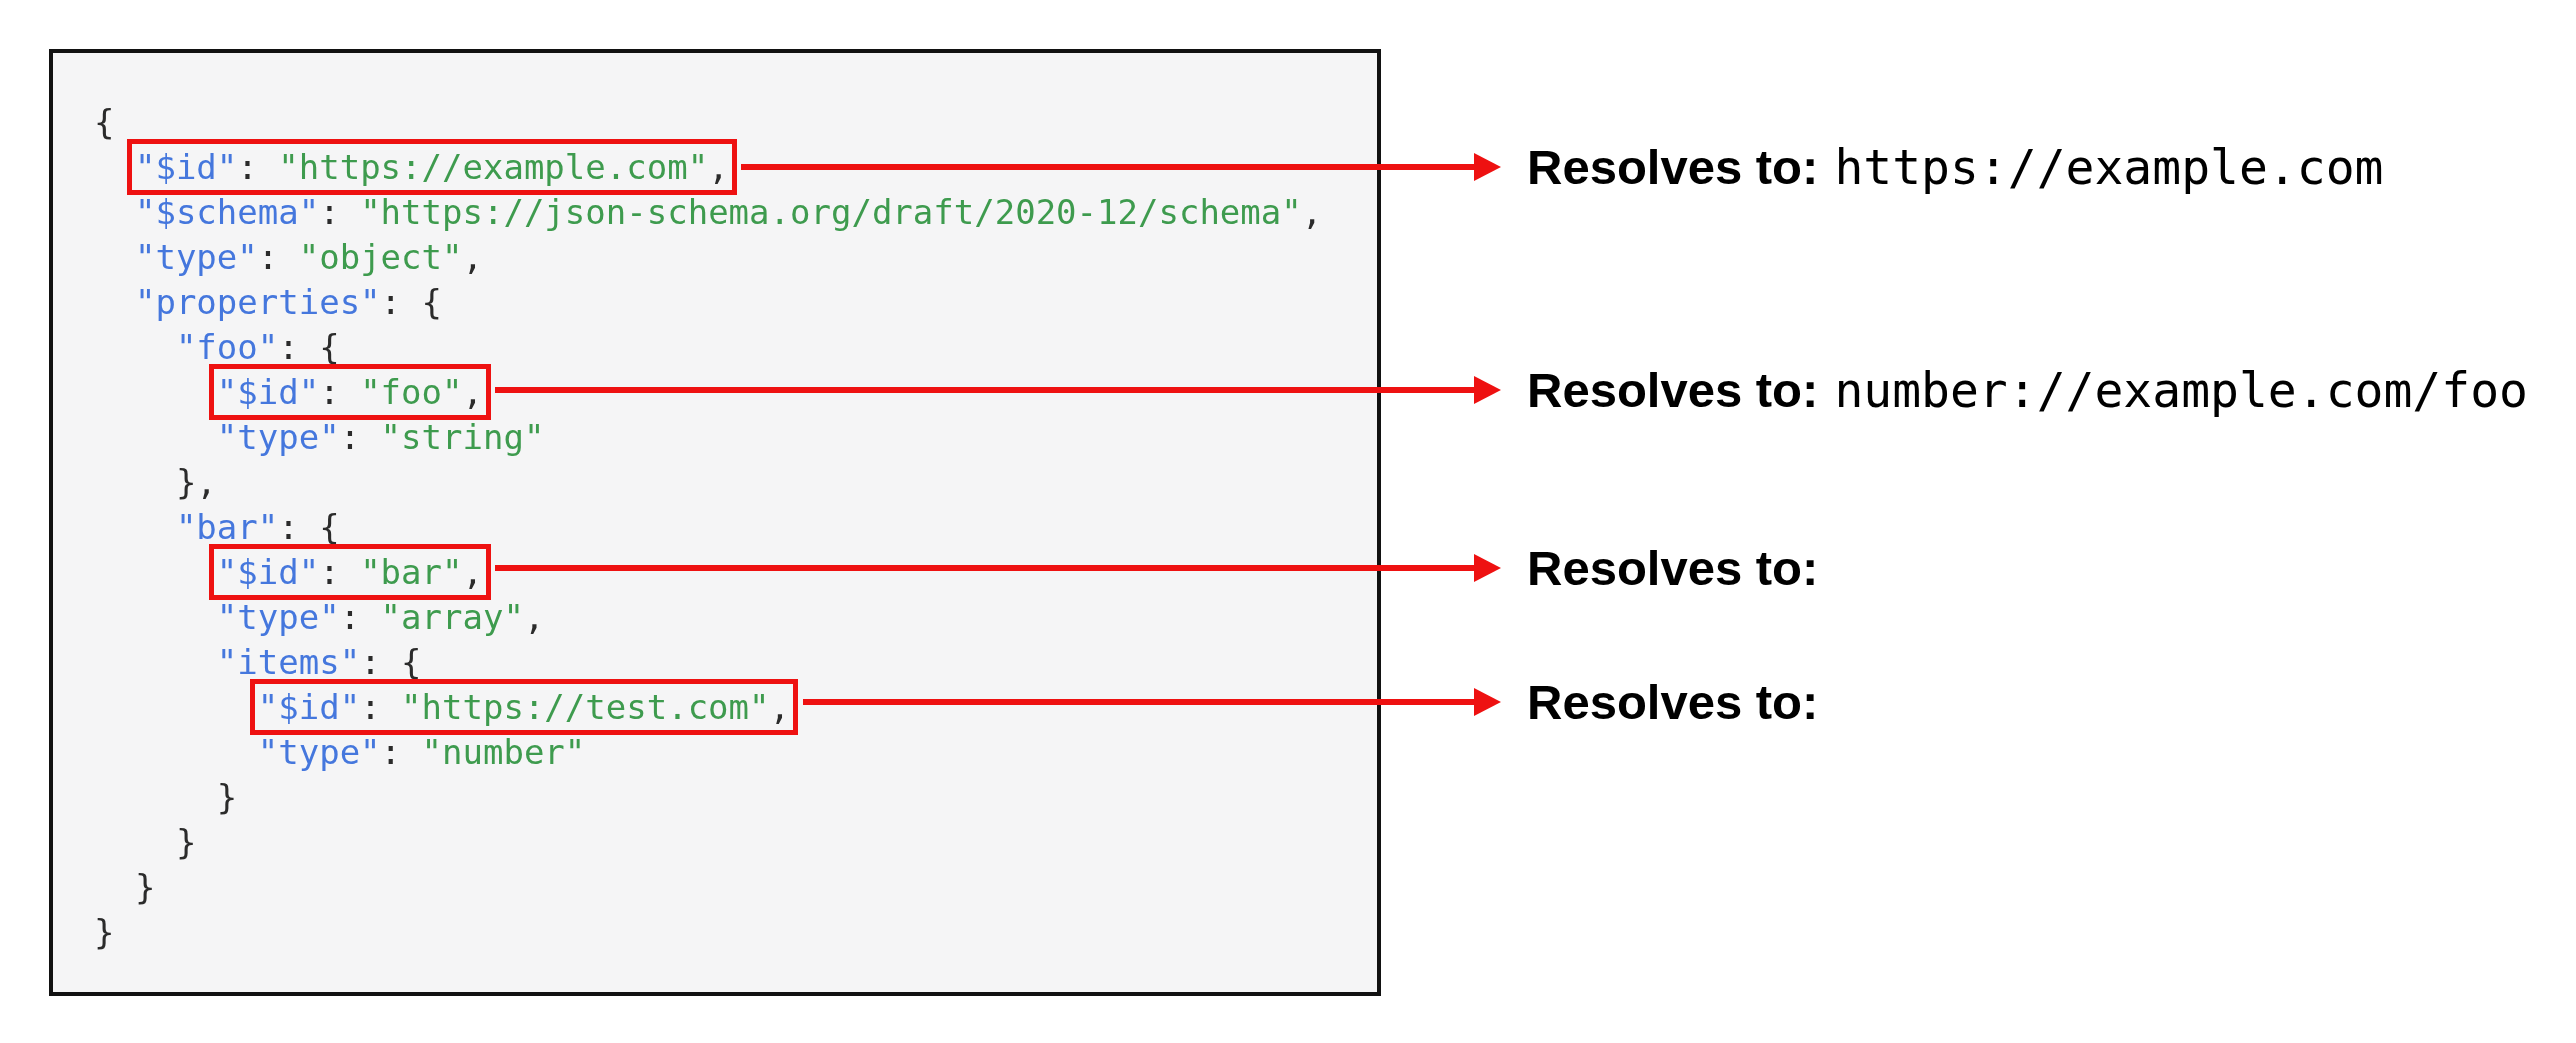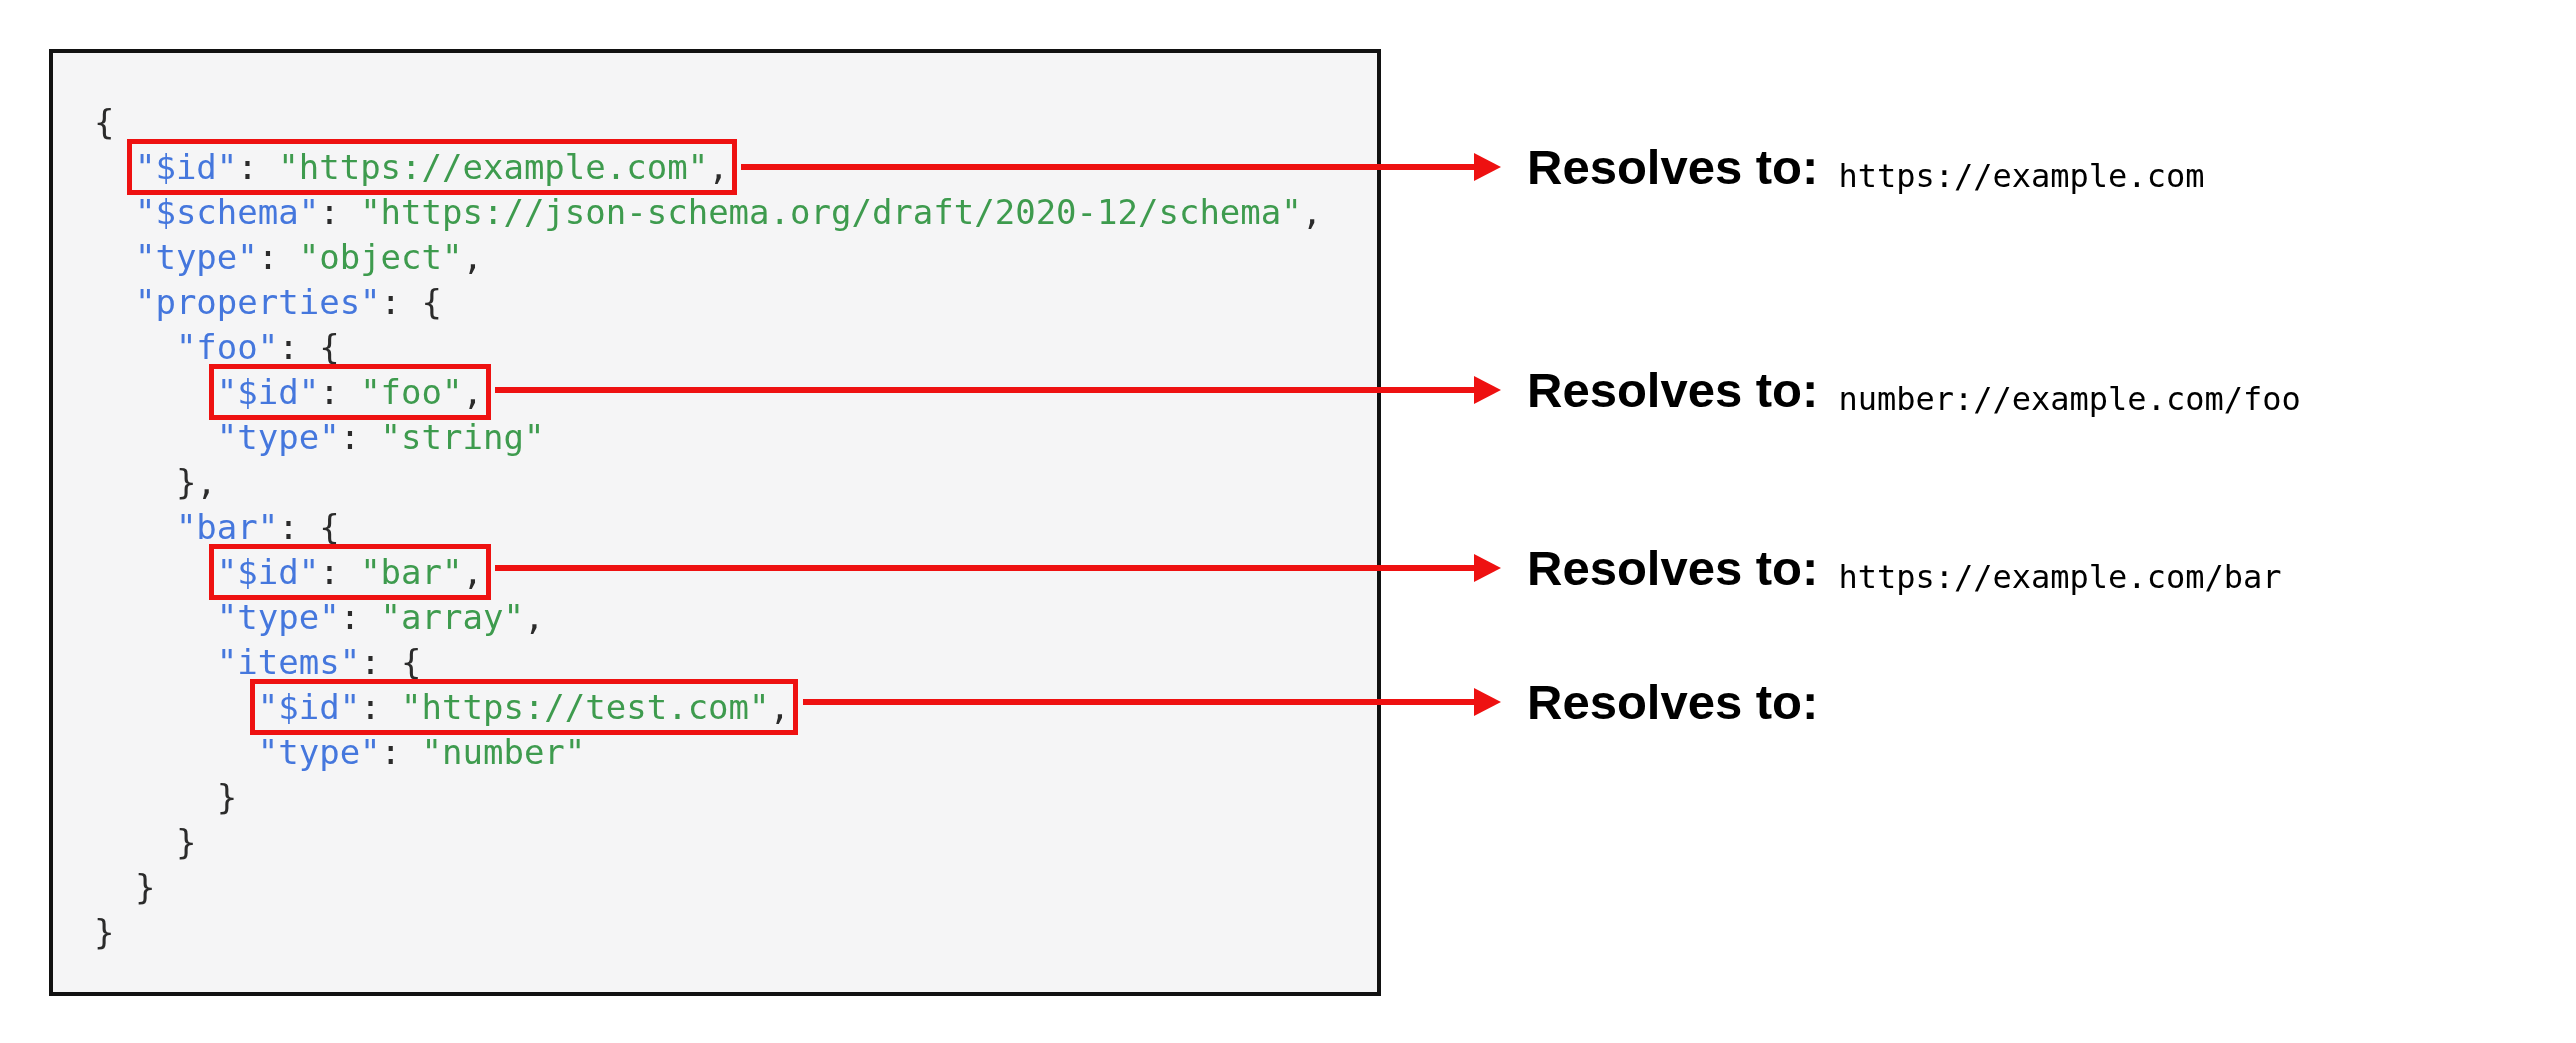--- a/index.html
+++ b/index.html
@@ -67,33 +67,33 @@
     border-left: 27px solid var(--accent_red, #ee1111);
     z-index: 5;
   }
 
   
   .annotation-row {
     position: absolute;
     left: 1527px;
     transform: translateY(-50%);
     display: flex;
-    align-items: flex-end;
+    align-items: flex-start;
     white-space: nowrap;
     color: #000000;
-    gap: 20px;
   }
   .resolves {
     font-family: "Liberation Sans", sans-serif;
     font-weight: bold;
     font-size: 49px;
   }
   .resolved-url {
     font-family: "DejaVu Sans Mono", monospace;
-    font-size: 32px;
+    font-size: 48px;
+    margin-left: 16px;
   }
 </style>
 </head>
 <body>
 
 <div>
 
   <div class="code-block">
     <div class="code-content">
         <div class="line"><span class="tok-pun">{</span></div>
@@ -138,20 +138,19 @@
   <div class="annotation-row" style="top: 167px;">
     <span class="resolves">Resolves to:</span>
     <span class="resolved-url">https://example.com</span>
   </div>
   <div class="annotation-row" style="top: 390px;">
     <span class="resolves">Resolves to:</span>
     <span class="resolved-url">number://example.com/foo</span>
   </div>
   <div class="annotation-row" style="top: 568px;">
     <span class="resolves">Resolves to:</span>
-    <span class="resolved-url">https://example.com/bar</span>
   </div>
   <div class="annotation-row" style="top: 702px;">
     <span class="resolves">Resolves to:</span>
   </div>
 
 </div>
 
 
 </body></html>

